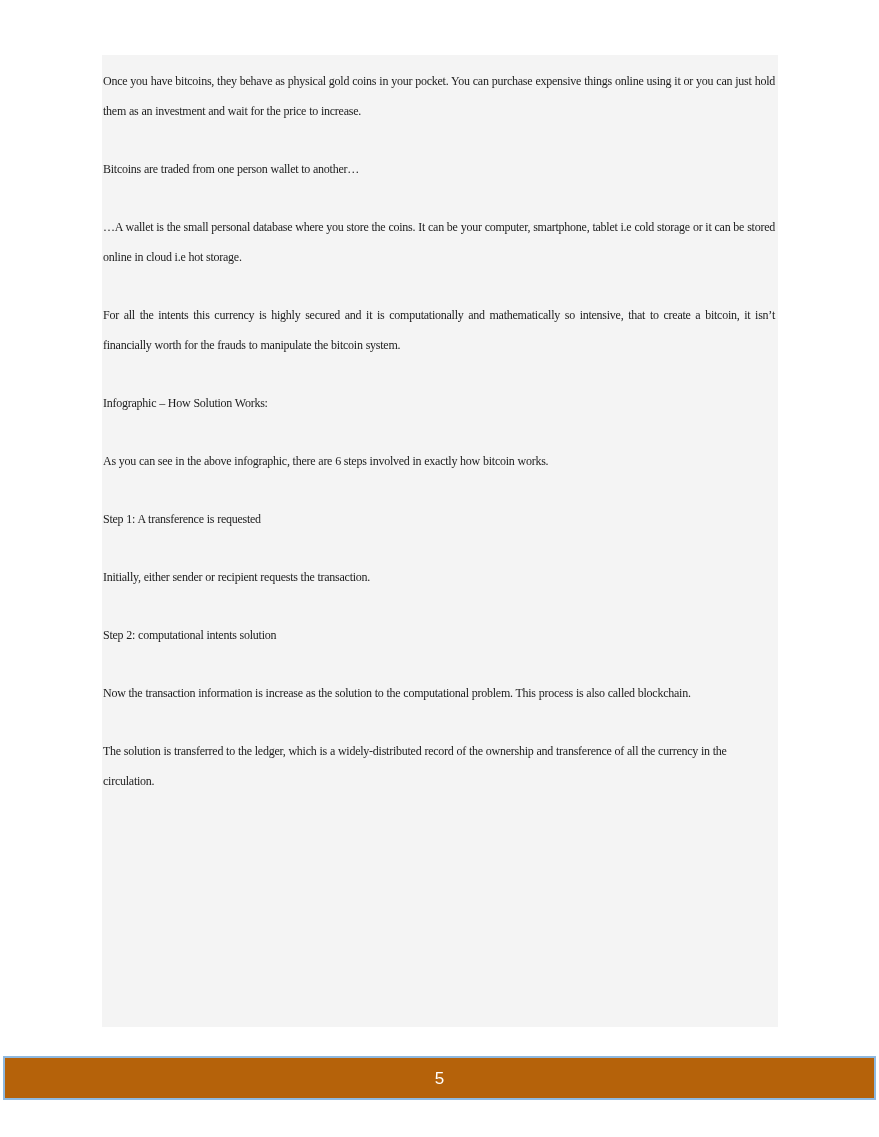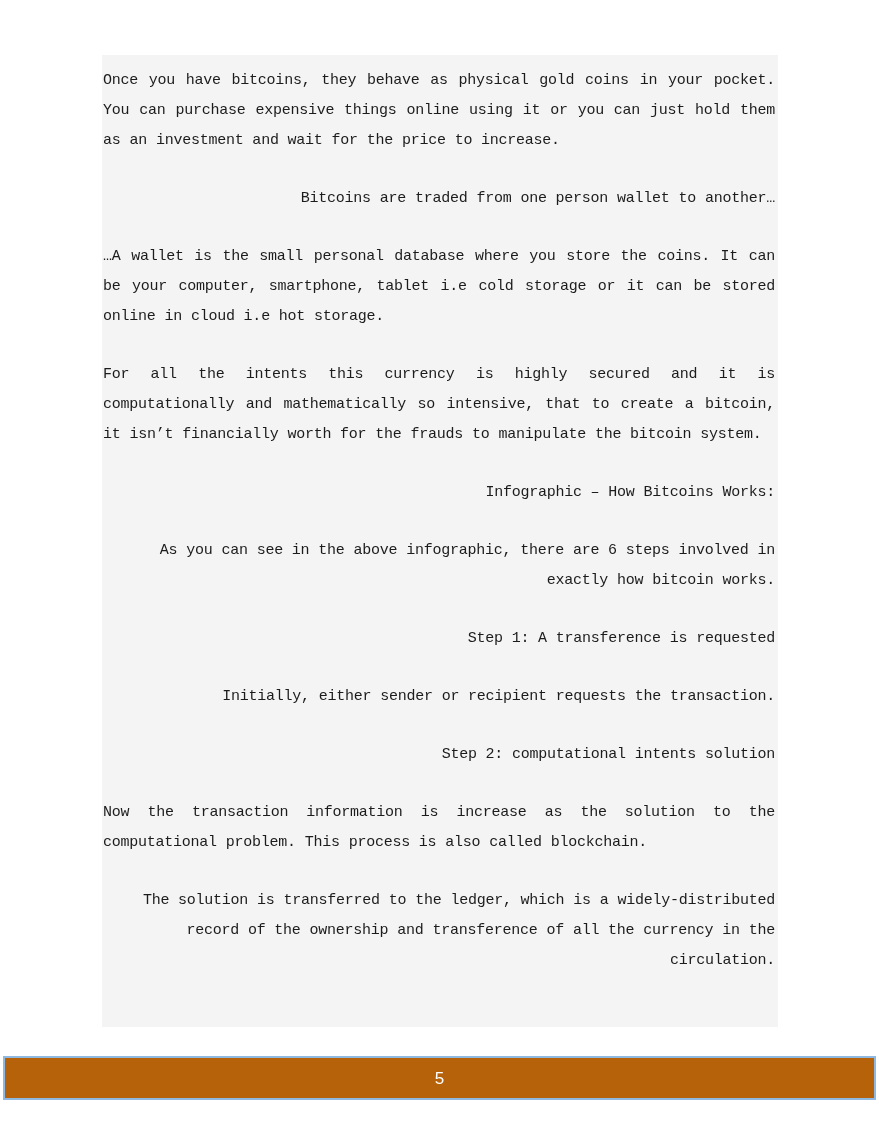--- a/index.html
+++ b/index.html
@@ -38,36 +38,36 @@
     position: absolute;
     left: 103px;
     top: 66px;
     width: 674px;
     box-sizing: border-box;
     padding-right: 2px;
   }
 
   p.para {
     margin: 0 0 28px 0;
-    font-size: 15px;
+    font-size: 12px;
     line-height: 30px;
     color: #1c1c1c;
-    font-family: Liberation Mono, monospace;
+    font-family: Liberation Serif, serif;
     letter-spacing: -0.25px;
     word-spacing: 0.2px;
     -webkit-font-smoothing: antialiased;
   }
 
   p.para.justify {
     text-align: justify;
     text-align-last: left;
   }
 
   p.para.plain {
-    text-align: right;
+    text-align: left;
   }
 
   p.para:last-child {
     margin-bottom: 4px;
   }
 
   
   .footer-bar {
     position: absolute;
     left: 3px;
@@ -95,21 +95,21 @@
 
 <div class="page">
 
   <div class="content-block"></div>
 
   <div class="body-copy">
     <p class="para justify">Once you have bitcoins, they behave as physical gold coins in your pocket. You can purchase expensive things online using it or you can just hold them as an investment and wait for the price to increase.</p>
     <p class="para plain">Bitcoins are traded from one person wallet to another…</p>
     <p class="para justify">…A wallet is the small personal database where you store the coins. It can be your computer, smartphone, tablet i.e cold storage or it can be stored online in cloud i.e hot storage.</p>
     <p class="para justify">For all the intents this currency is highly secured and it is computationally and mathematically so intensive, that to create a bitcoin, it isn’t financially worth for the frauds to manipulate the bitcoin system.</p>
-    <p class="para plain">Infographic – How Bitcoins Works:</p>
+    <p class="para plain">Infographic – How Solution Works:</p>
     <p class="para plain">As you can see in the above infographic, there are 6 steps involved in exactly how bitcoin works.</p>
     <p class="para plain">Step 1: A transference is requested</p>
     <p class="para plain">Initially, either sender or recipient requests the transaction.</p>
     <p class="para plain">Step 2: computational intents solution</p>
     <p class="para justify">Now the transaction information is increase as the solution to the computational problem. This process is also called blockchain.</p>
     <p class="para plain">The solution is transferred to the ledger, which is a widely-distributed record of the ownership and transference of all the currency in the circulation.</p>
   </div>
 
   <div class="footer-bar">
     <span class="page-number">5</span>

